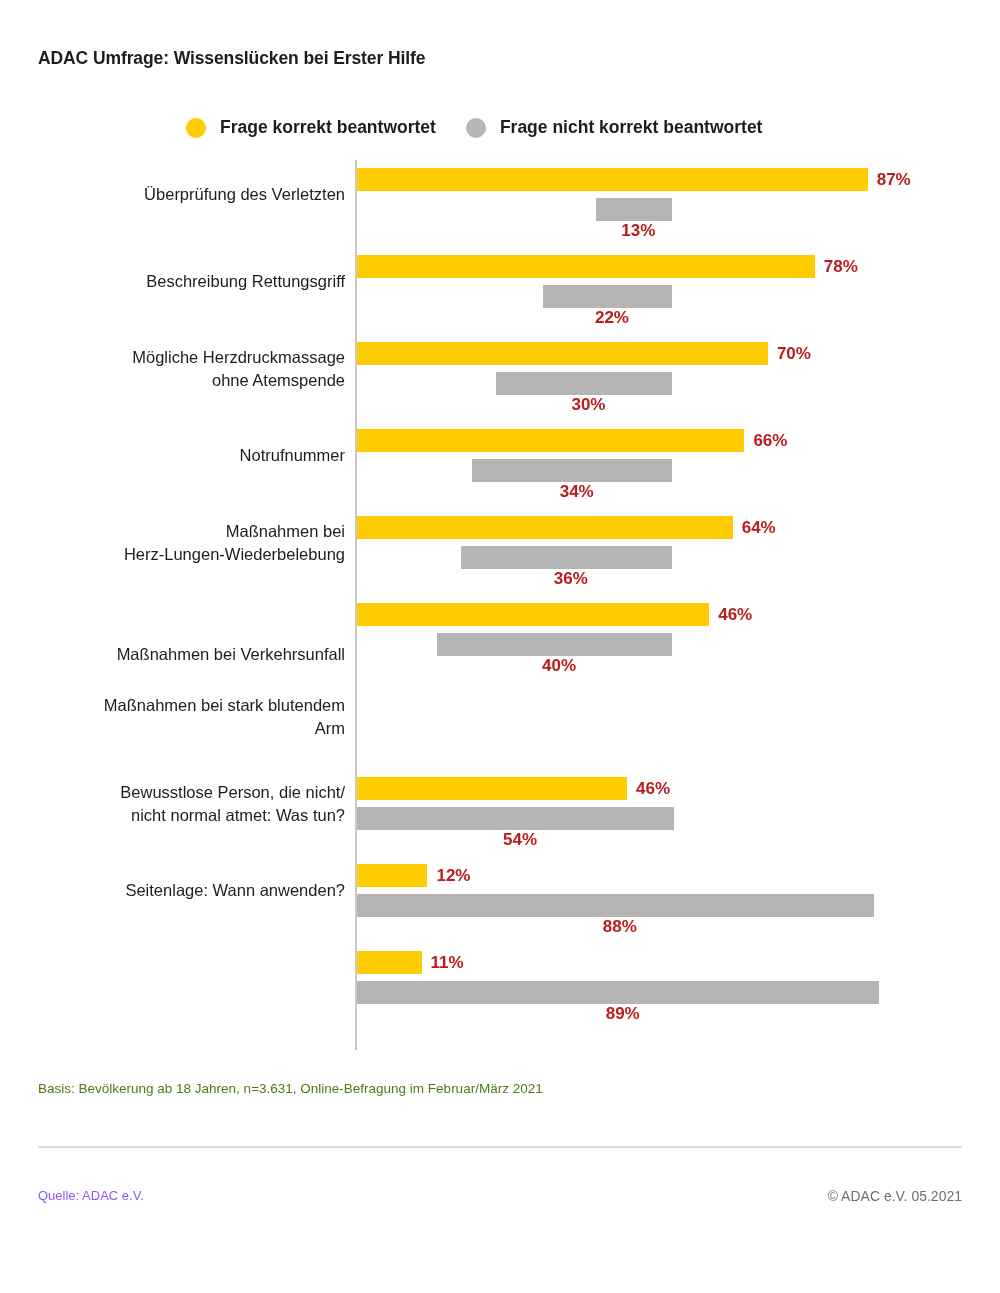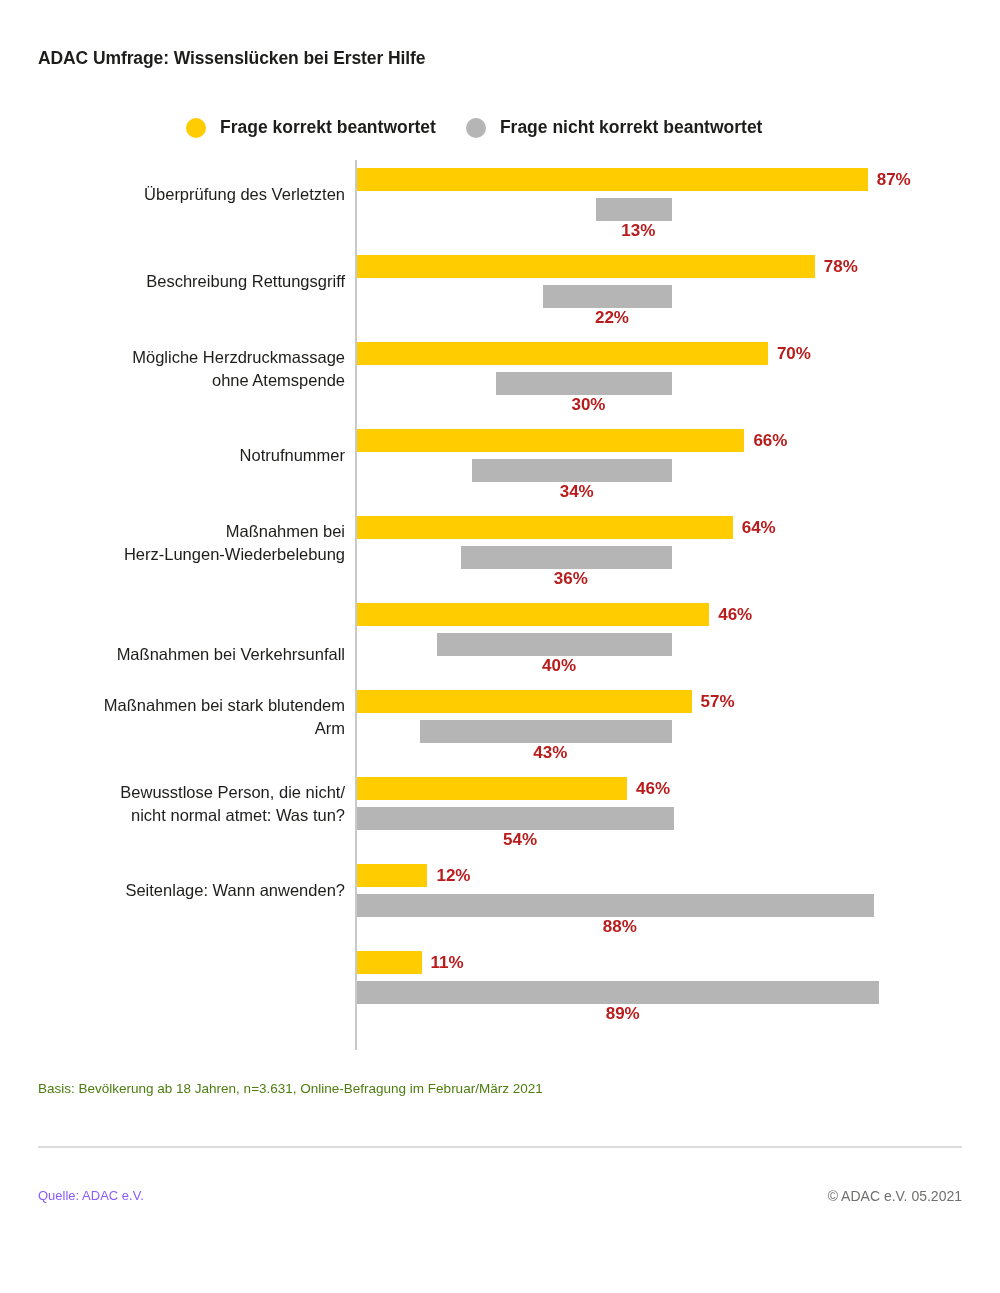--- a/index.html
+++ b/index.html
@@ -270,30 +270,20 @@
               <div class="bar bar-gray" style="width: 234.8px; background: rgb(181, 181, 181);"></div>
               <div class="bar-value">40%</div>
             </div>
           </div>
         </div>
         <div class="group" style="top: 522px;">
           <div class="cat-label" style="top: 11.5px;">
             <div>Maßnahmen bei stark blutendem</div>
             <div>Arm</div>
           </div>
-          <div class="bars" style="top: 8px;">
-            <div class="bar-row">
-              <div class="bar bar-yellow" style="width: 334.59px; background: rgb(255, 204, 0);"></div>
-              <div class="bar-value">57%</div>
-            </div>
-            <div class="bar-row">
-              <div class="bar bar-gray" style="width: 252.41px; background: rgb(181, 181, 181);"></div>
-              <div class="bar-value">43%</div>
-            </div>
-          </div>
         </div>
         <div class="group" style="top: 609px;">
           <div class="cat-label" style="top: 11.5px;">
             <div>Bewusstlose Person, die nicht/</div>
             <div>nicht normal atmet: Was tun?</div>
           </div>
           <div class="bars" style="top: 8px;">
             <div class="bar-row">
               <div class="bar bar-yellow" style="width: 270.02px; background: rgb(255, 204, 0);"></div>
               <div class="bar-value">46%</div>

